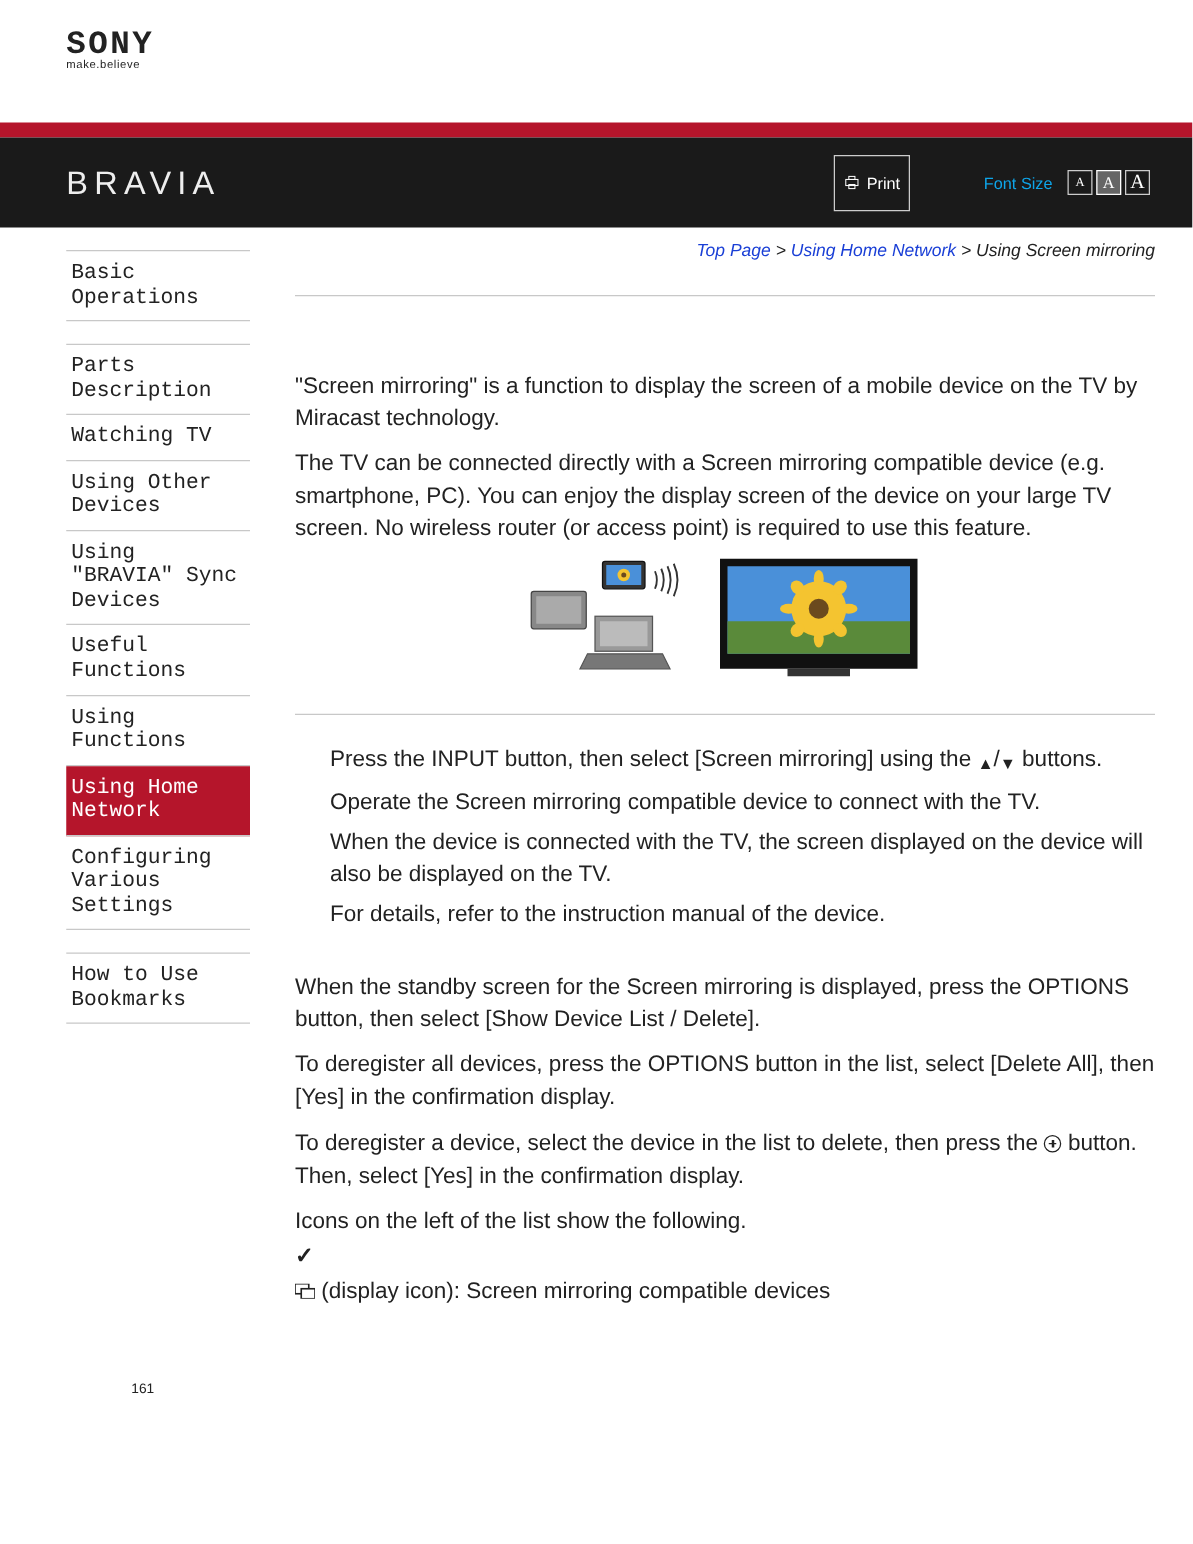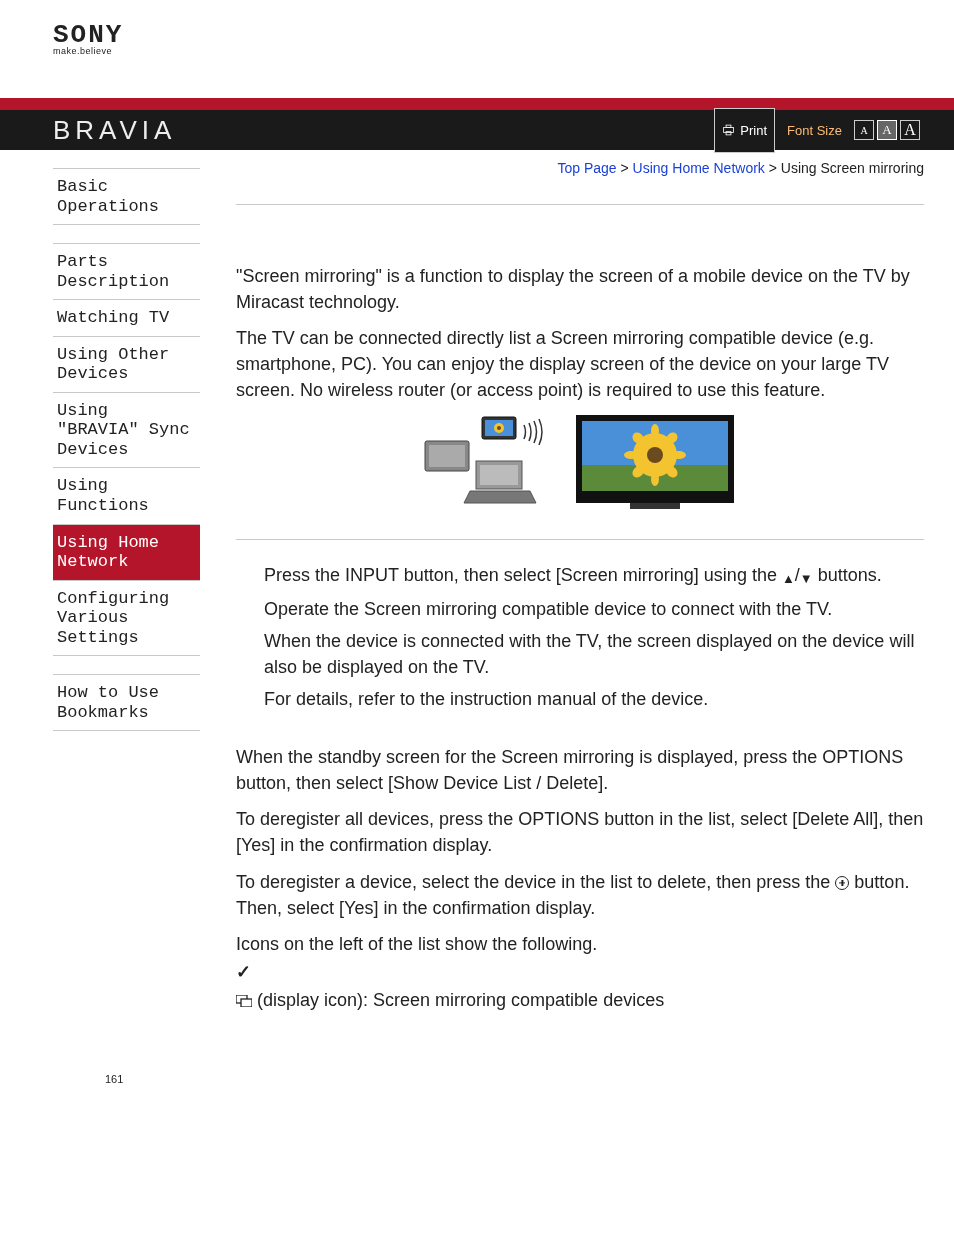--- a/index.html
+++ b/index.html
@@ -5,43 +5,43 @@
   * { box-sizing: border-box; margin: 0; padding: 0; }
   body { font-family: Arial, Helvetica, sans-serif; background: #fff; color: #222; }
   .page { width: 954px; margin: 0 auto; }
 
   .top-logo { padding: 22px 0 8px 53px; }
   .sony-word { font-family: Liberation Mono, monospace; font-weight: bold; font-size: 26px; letter-spacing: 2px; color: #222; line-height: 1; }
   .tagline { font-size: 9px; letter-spacing: 0.5px; color: #222; margin-top: -2px; }
 
   .redbar { height: 12px; background: #b5152b; margin-top: 34px; }
 
-  .blackbar { height: 40px; background: #1a1a1a; display: flex; align-items: center; justify-content: space-between; padding: 0 34px 0 53px; }
+  .blackbar { height: 72px; background: #1a1a1a; display: flex; align-items: center; justify-content: space-between; padding: 0 34px 0 53px; }
   .bravia { color: #eee; font-size: 26px; letter-spacing: 5px; font-family: Arial, sans-serif; font-weight: 500; }
   .tools { display: flex; align-items: center; gap: 12px; color: #fff; font-size: 13px; }
   .print-btn { border: 1px solid #ccc; background: #1a1a1a; color: #fff; padding: 14px 7px; font-size: 13px; display: inline-flex; align-items: center; gap: 5px; cursor: pointer; }
   .print-icon { width: 13px; height: 12px; display:inline-block; }
-  .font-size-label { color: #fdba74; }
+  .font-size-label { color: #0ea5e9; margin-left: 47px; }
   .size-btns { display: flex; gap: 3px; }
   .size-btn { border: 1px solid #ccc; background: #1a1a1a; color: #fff; width: 20px; height: 20px; display:flex; align-items:center; justify-content:center; cursor:pointer; font-family: Georgia, serif; }
   .size-btn.active { background: #666; border-color:#fff; }
   .size-a1 { font-size: 10px; }
   .size-a2 { font-size: 13px; }
   .size-a3 { font-size: 16px; }
 
   .layout { display: flex; }
 
   .sidebar { width: 200px; padding: 18px 0 0 53px; flex-shrink: 0; }
   .nav-group { border-top: 1px solid #c8c8c8; margin-bottom: 18px; }
   .nav-group:last-child { margin-bottom: 0; }
   .nav-item { border-bottom: 1px solid #c8c8c8; padding: 8px 4px 8px 4px; font-size: 17px; line-height: 1.15; cursor: pointer; font-family: Liberation Mono, monospace; }
   .nav-item.active { background: #b5152b; color: #fff; }
 
   .content { flex: 1; padding: 10px 30px 40px 36px; }
-  .breadcrumb { text-align: right; font-size: 14px; margin-bottom: 28px; }
+  .breadcrumb { text-align: right; font-size: 14px; margin-bottom: 28px; font-style: italic; }
   .breadcrumb a { color: #1a3fd6; text-decoration: none; }
   .breadcrumb .sep { color: #222; }
   .breadcrumb .current { color: #222; }
 
   .h-rule { border: none; border-top: 1px solid #c8c8c8; margin: 10px 0 58px 0; }
   .h-rule2 { border: none; border-top: 1px solid #c8c8c8; margin: 26px 0 22px 0; }
 
   .body-text { font-size: 18px; line-height: 1.45; }
   .para { margin-bottom: 10px; }
 
@@ -101,20 +101,21 @@
 
     <nav class="sidebar">
       <div class="nav-group">
         <div class="nav-item">Basic Operations</div>
       </div>
       <div class="nav-group">
         <div class="nav-item">Parts Description</div>
         <div class="nav-item">Watching TV</div>
         <div class="nav-item">Using Other Devices</div>
         <div class="nav-item">Using "BRAVIA" Sync Devices</div>
+        <div class="nav-item">Useful Functions</div>
         <div class="nav-item">Using Functions</div>
         <div class="nav-item active">Using Home Network</div>
         <div class="nav-item">Configuring Various Settings</div>
       </div>
       <div class="nav-group">
         <div class="nav-item">How to Use Bookmarks</div>
       </div>
     </nav>
 
     <main class="content">
@@ -124,21 +125,21 @@
         <span class="sep">&gt;</span>
         <a href="#">Using Home Network</a>
         <span class="sep">&gt;</span>
         <span class="current">Using Screen mirroring</span>
       </div>
 
       <hr class="h-rule">
 
       <div class="body-text">
         <p class="para">"Screen mirroring" is a function to display the screen of a mobile device on the TV by Miracast technology.</p>
-        <p class="para">The TV can be connected directly list a Screen mirroring compatible device (e.g. smartphone, PC). You can enjoy the display screen of the device on your large TV screen. No wireless router (or access point) is required to use this feature.</p>
+        <p class="para">The TV can be connected directly with a Screen mirroring compatible device (e.g. smartphone, PC). You can enjoy the display screen of the device on your large TV screen. No wireless router (or access point) is required to use this feature.</p>
 
         <div class="diagram">
           <svg width="320" height="100" viewBox="0 0 320 100">
 
             <rect x="5" y="28" width="44" height="30" rx="2" fill="#888" stroke="#444"></rect>
             <rect x="9" y="32" width="36" height="22" fill="#aaa"></rect>
 
             <rect x="62" y="4" width="34" height="22" rx="2" fill="#333" stroke="#111"></rect>
             <rect x="65" y="7" width="28" height="16" fill="#4a90d9"></rect>
             <circle cx="79" cy="15" r="5" fill="#f4c430"></circle>

